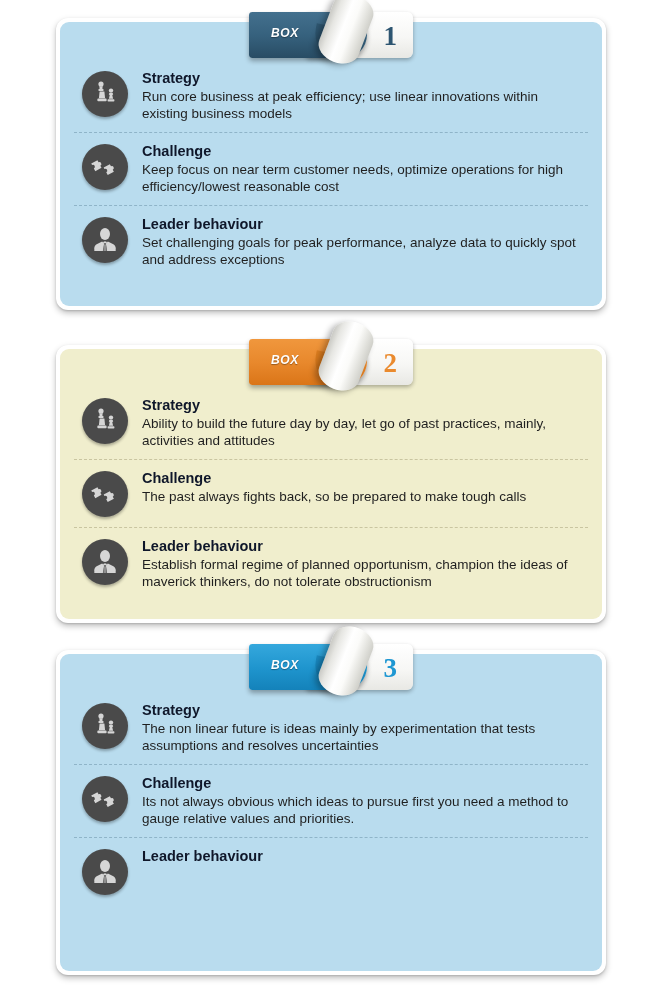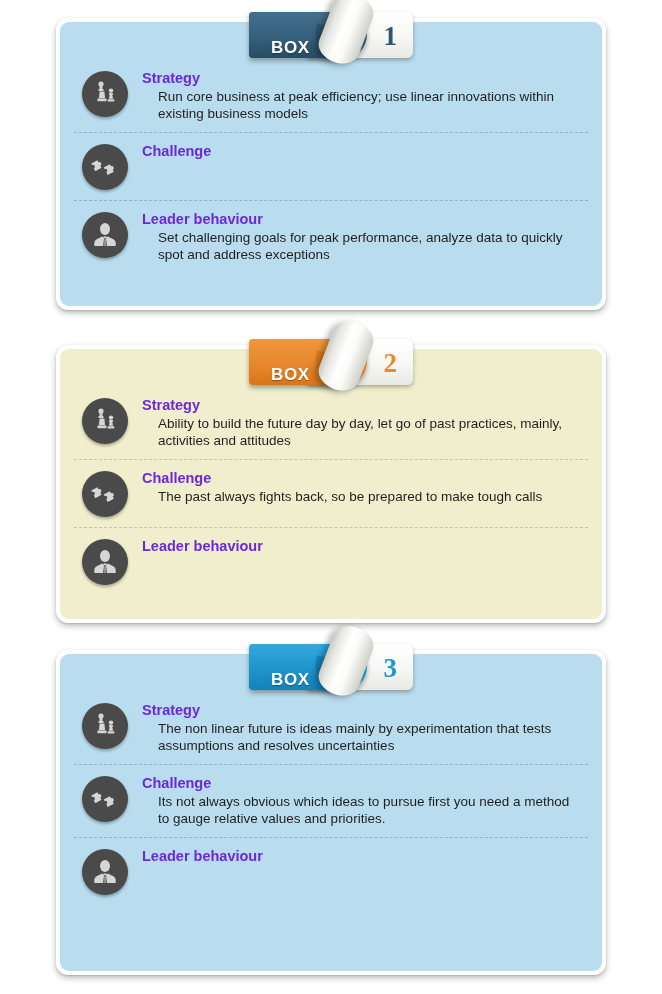--- a/index.html
+++ b/index.html
@@ -79,26 +79,27 @@
     left: 0;
     top: 6px;
     width: 118px;
     height: 46px;
     border-radius: 6px 40px 40px 6px;
     box-shadow: 0 3px 5px rgba(0,0,0,0.32);
   }
   .sticker-label {
     position: absolute;
     left: 22px;
-    top: 32px;
-    font-size: 17px;
+    top: 20px;
+    font-size: 12px;
     font-weight: bold;
     letter-spacing: 0.6px;
     color: #ffffff;
     text-shadow: 0 1px 1px rgba(0,0,0,0.35);
+    font-style: italic;
   }
   
   .curl {
     position: absolute;
     left: 76px;
     top: -12px;
     width: 42px;
     height: 70px;
     background: linear-gradient(90deg,
         #c9c9c4 0%, #e6e6e2 16%, #ffffff 42%,
@@ -148,29 +149,28 @@
     display: flex;
     align-items: center;
     justify-content: center;
   }
   .icon-wrap svg { display: block; }
 
   .row-text { flex: 1 1 auto; padding-right: 6px; }
   .row-title {
     font-size: 14.5px;
     font-weight: bold;
-    color: #6d28d9;
+    color: #0f172a;
     line-height: 18px;
     margin-bottom: 1px;
   }
   .row-body {
     font-size: 13.5px;
     color: #1f1f1f;
     line-height: 17px;
-    margin-left: 16px;
   }
 </style>
 </head>
 <body>
 
 <div class="board">
 
   <div class="card c1">
     <div class="card-inner">
 
@@ -208,20 +208,21 @@
         <div class="icon-wrap">
           <svg width="30" height="30" viewBox="0 0 30 30">
             <g fill="#d6d6d6" transform="rotate(-28 15 15)">
               <path d="M4.5 5.5h7v2.4a1.9 1.9 0 1 1 0 3.8v2.4h-7v-3.1a1.9 1.9 0 1 0 0-3.8z"></path>
               <path d="M13.6 14.8h7v2.4a1.9 1.9 0 1 1 0 3.8v2.4h-7v-3.1a1.9 1.9 0 1 0 0-3.8z"></path>
             </g>
           </svg>
         </div>
         <div class="row-text">
           <div class="row-title">Challenge</div>
+          <div class="row-body">Keep focus on near term customer needs, optimize operations for high efficiency/lowest reasonable cost</div>
         </div>
       </div>
 
       <div class="row">
         <div class="icon-wrap">
           <svg width="30" height="30" viewBox="0 0 30 30">
             <g fill="#d6d6d6">
               <ellipse cx="15" cy="9" rx="5" ry="6"></ellipse>
               <path d="M15 16.2l-2.6 1 2.6 1.4 2.6-1.4z"></path>
               <path d="M12.1 16.6L6.6 19.3c-1.4.8-2.3 2.3-2.3 3.9V26h8.6l1.2-7.6z"></path>
@@ -294,20 +295,21 @@
               <ellipse cx="15" cy="9" rx="5" ry="6"></ellipse>
               <path d="M15 16.2l-2.6 1 2.6 1.4 2.6-1.4z"></path>
               <path d="M12.1 16.6L6.6 19.3c-1.4.8-2.3 2.3-2.3 3.9V26h8.6l1.2-7.6z"></path>
               <path d="M17.9 16.6l5.5 2.7c1.4.8 2.3 2.3 2.3 3.9V26h-8.6l-1.2-7.6z"></path>
               <path d="M14.1 19.2h1.8l.7 6.8h-3.2z" fill="#8f8f8f"></path>
             </g>
           </svg>
         </div>
         <div class="row-text">
           <div class="row-title">Leader behaviour</div>
+          <div class="row-body">Establish formal regime of planned opportunism, champion the ideas of maverick thinkers, do not tolerate obstructionism</div>
         </div>
       </div>
 
     </div>
   </div>
 
   <div class="card c3">
     <div class="card-inner">
 
       <div class="sticker">

